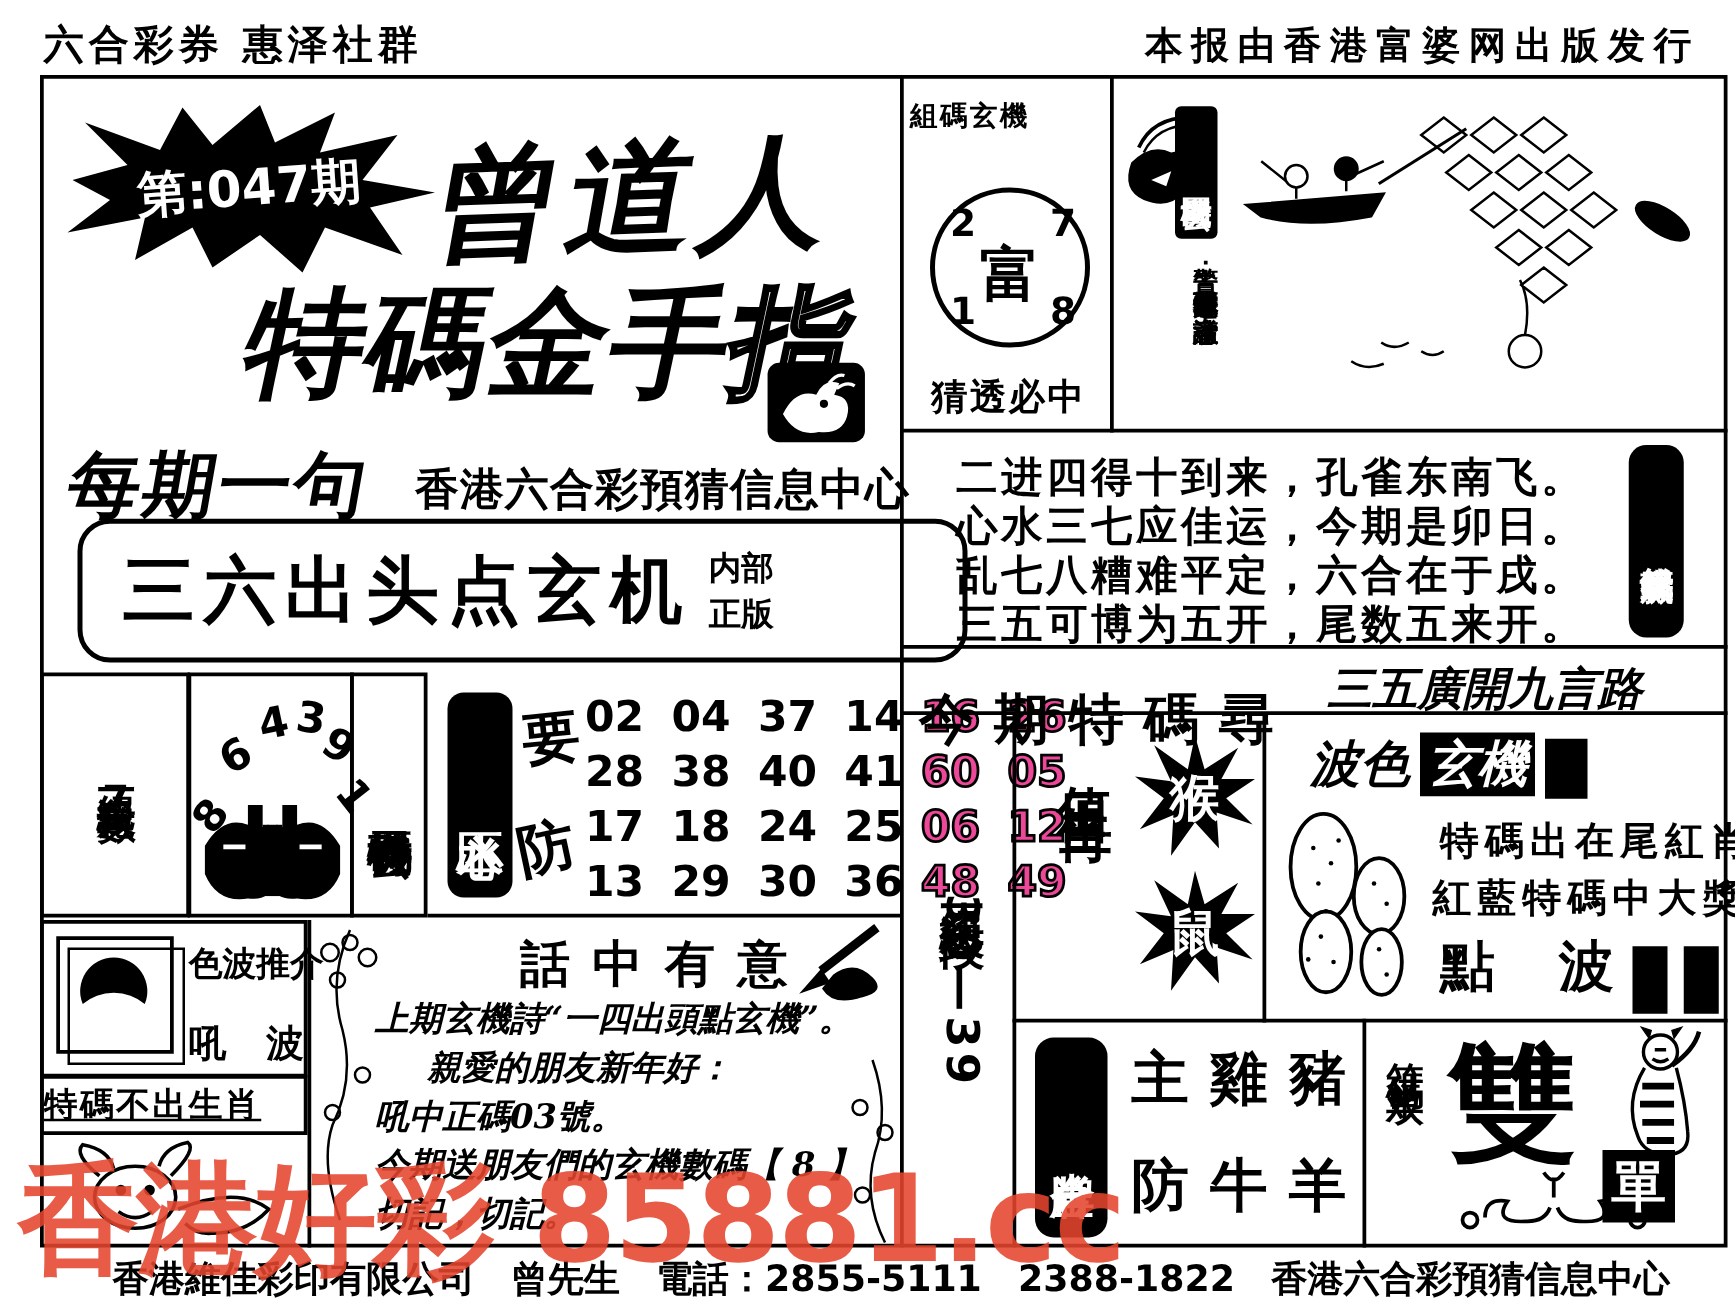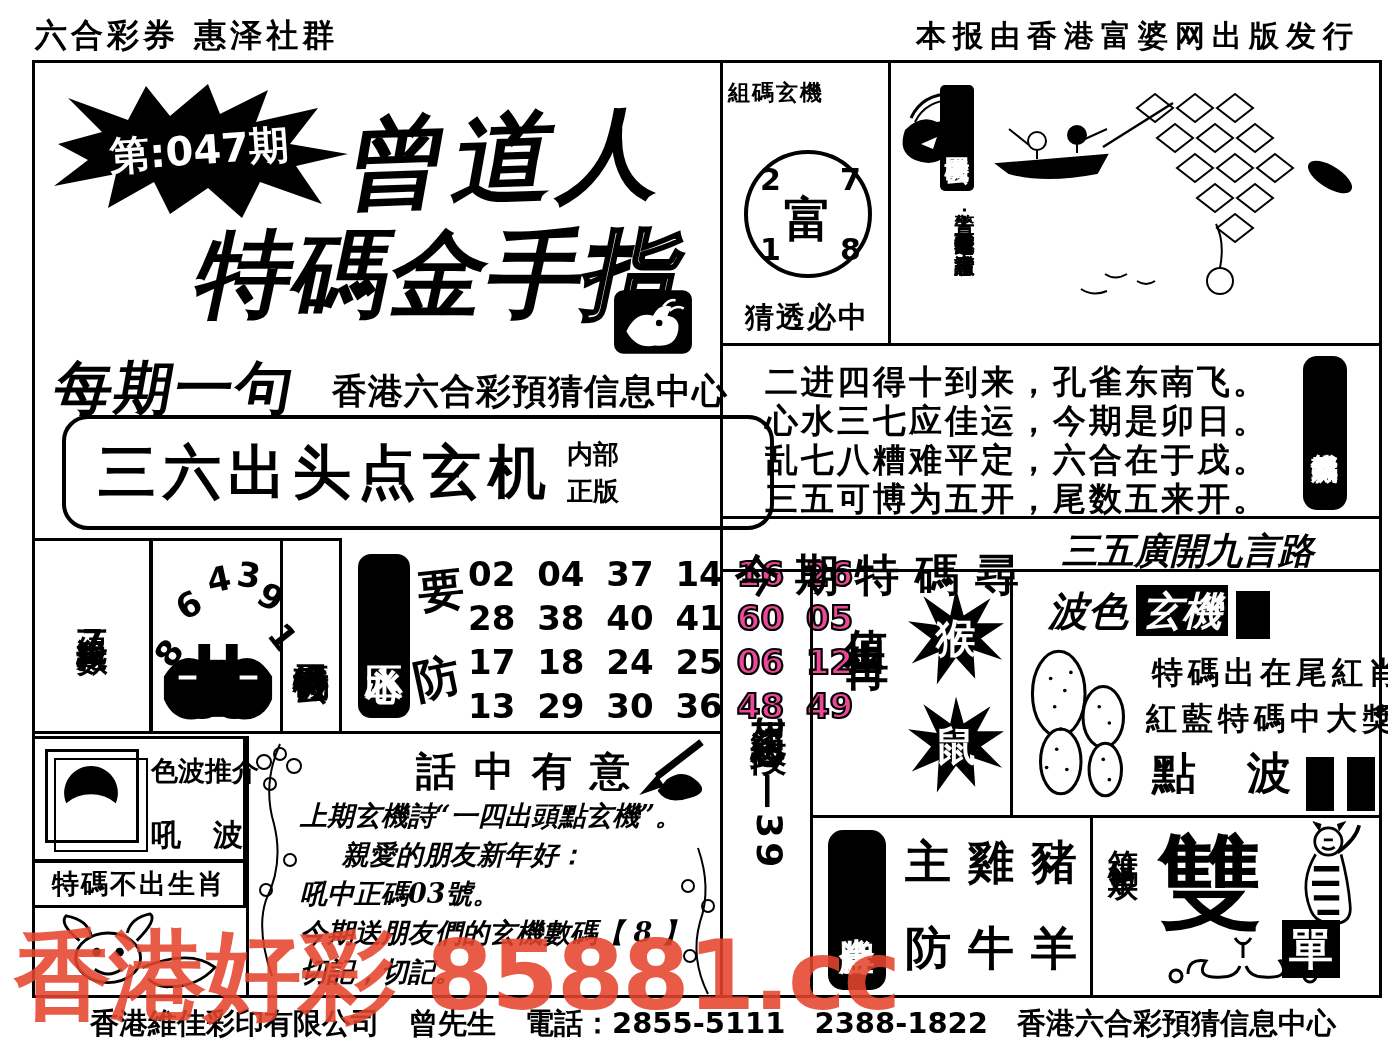--- a/index.html
+++ b/index.html
@@ -104,21 +104,21 @@
   </div>
   <div class="abs" style="left:116px;top:14px;width:92px;">
     <div style="font-size:27px;font-weight:900;white-space:nowrap;">色波推介</div>
     <div style="margin-top:26px;display:flex;justify-content:space-between;font-size:30px;font-weight:900;">
       <span>吼</span>
       <span>波</span>
     </div>
   </div>
 </div>
 
-<div class="abs b" style="left:32px;top:860px;width:214px;height:48px;display:flex;align-items:center;justify-content:center;">
+<div class="abs b" style="left:32px;top:860px;width:214px;height:48px;display:flex;align-items:center;text-decoration:underline;">
   <div style="font-size:27px;font-weight:900;letter-spacing:2px;white-space:nowrap;">特碼不出生肖</div>
 </div>
 
 <svg class="abs" style="left:45px;top:912px;" width="195" height="84" viewBox="0 0 200 88" fill="none" stroke="#000" stroke-width="3">
   <path d="M34 30 Q12 12 20 4 Q42 8 46 24"></path>
   <path d="M94 30 Q116 8 108 2 Q88 6 84 22"></path>
   <ellipse cx="64" cy="48" rx="34" ry="26"></ellipse>
   <circle cx="52" cy="42" r="3" fill="#000"></circle>
     <circle cx="76" cy="42" r="3" fill="#000"></circle>
   <path d="M50 60 Q64 70 78 60"></path>

